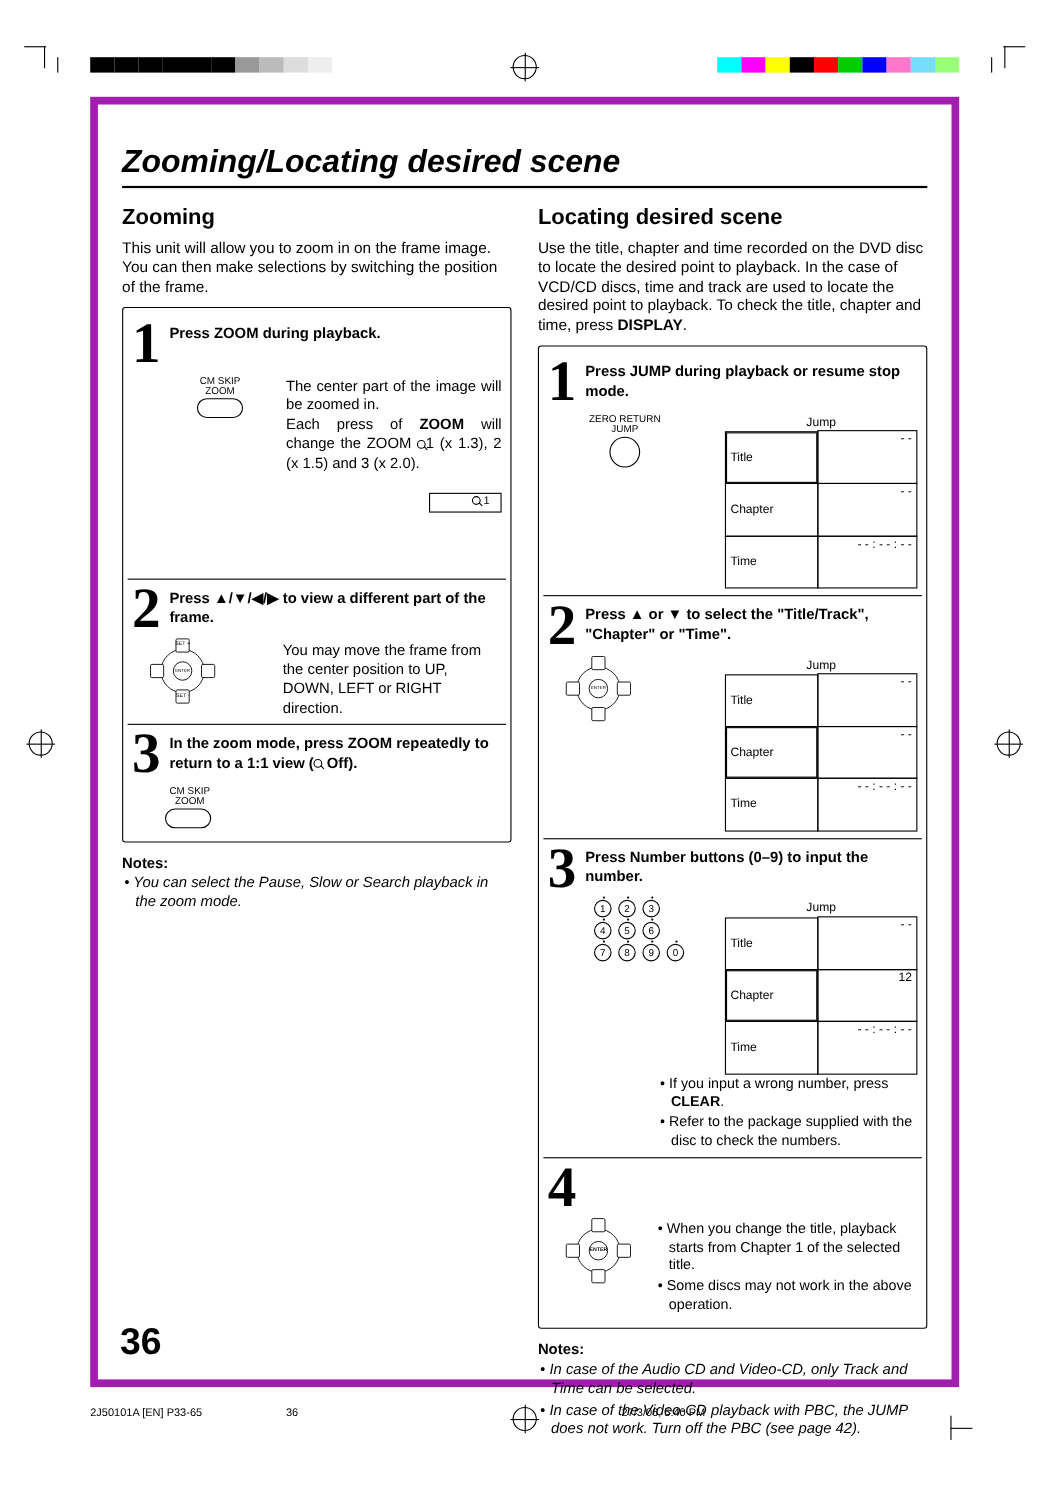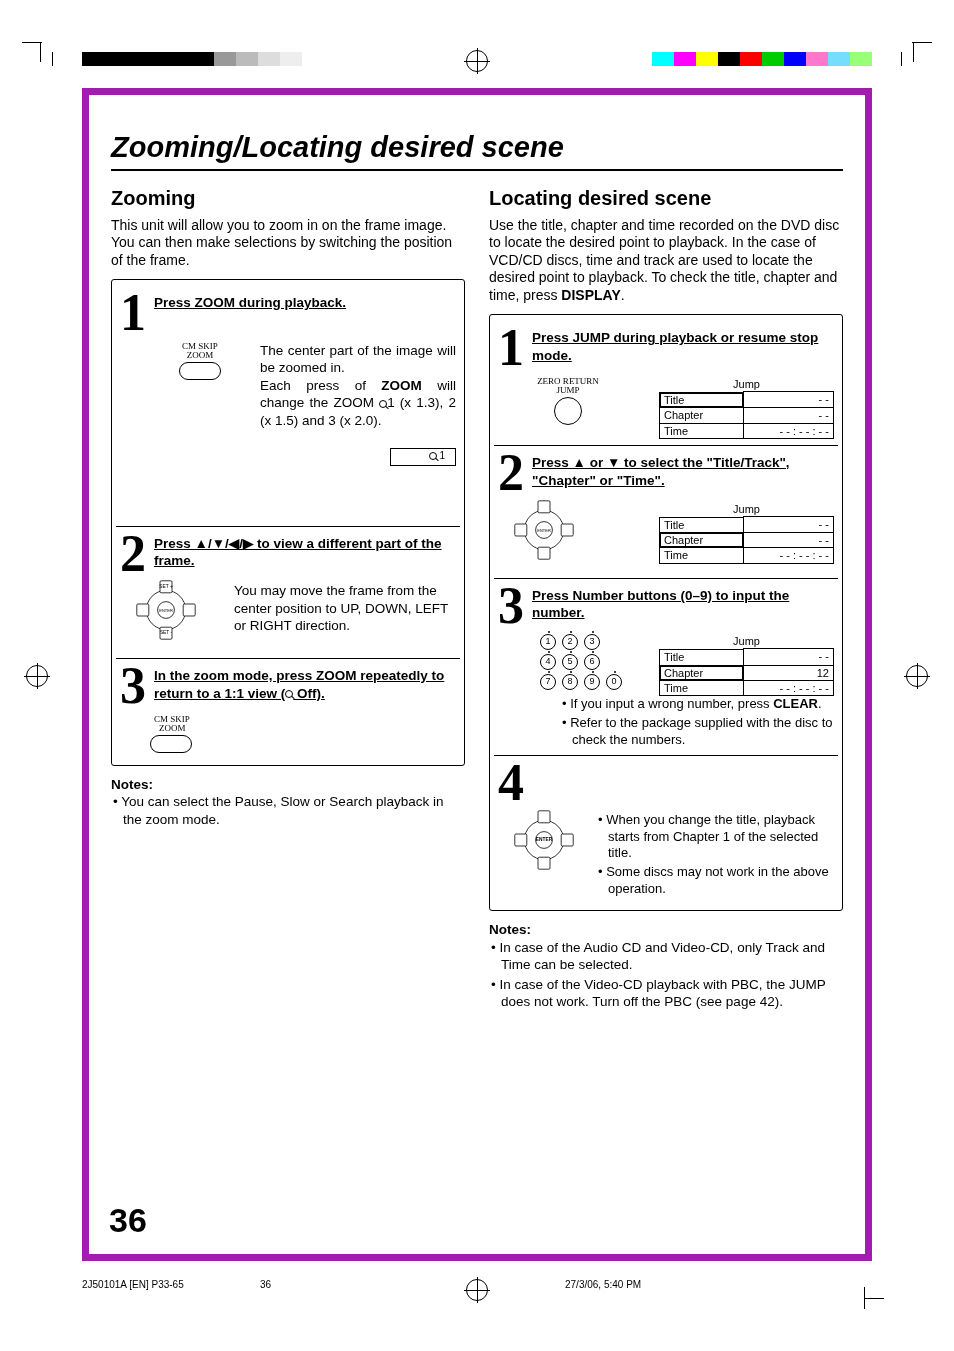--- a/index.html
+++ b/index.html
@@ -27,49 +27,49 @@
   .title-row { border-bottom: 2px solid #000; margin-bottom: 14px; }
   .title-row h1 { font-size: 29px; font-weight: bold; font-style: italic; padding-bottom: 2px; }
   .cols { display:flex; gap:24px; }
   .col { flex: 1 1 0; }
   .col h2 { font-size:20px; font-weight:bold; margin-bottom:6px; }
   .intro { font-size: 14px; margin-bottom: 10px; line-height:1.25;}
 
   .step-box { border: 0.8px solid #000; border-radius:3px; padding: 12px 8px 10px 8px; margin-bottom:10px; position:relative; }
   .step { display:flex; gap:6px; margin-bottom:8px; }
   .step-no { font-family: "Times New Roman", serif; font-weight: 900; font-size: 52px; line-height: 0.8; min-width:28px; color:#000; }
-  .step-head { font-size:13.5px; font-weight:bold; padding-top:2px;text-decoration:underline; }
+  .step-head { font-size:13.5px; font-weight:bold; padding-top:2px; }
   .step-hr { border:none; border-top:0.7px solid #000; margin:6px -4px; }
 
-  .remote-btn-label { font-size:9px; text-align:center; line-height:1;font-family:Liberation Serif, serif; }
+  .remote-btn-label { font-size:9px; text-align:center; line-height:1; }
   .pill { border:1px solid #000; border-radius:10px; width:42px; height:18px; margin:2px auto; }
 
   .zoom-indicator { border:1px solid #000; width:66px; height:18px; font-size:10px; text-align:right; padding-right:10px; margin-left:auto; margin-right:0; position:relative; }
   .mag-icon { display:inline-block; width:8px; height:8px; border:1px solid #000; border-radius:50%; position:relative; vertical-align:middle;}
   .mag-icon:after{content:"";position:absolute;width:4px;height:1px;background:#000;right:-3px;bottom:-1px;transform:rotate(45deg);}
 
   .notes-h { font-weight:bold; font-size:13.5px; }
   .bullets { font-size:13.5px; padding-left:12px; text-indent:-10px;}
-  .bullets li{ list-style:none; margin-bottom:2px;}
+  .bullets li{ list-style:none; margin-bottom:2px;font-style:italic;}
   .bullets li:before{content:"• ";}
   
   
   .osd2 { width: 175px; margin-left:auto; font-size:11px; }
   .osd2-title { text-align:center; margin-bottom:1px; font-size:11px;}
   .osd2-row { display:flex; }
-  .osd2-row > div:first-child { width: 85px; border:1px solid #000; padding:0 4px; margin-right:-1px;}
+  .osd2-row > div:first-child { width: 85px; border:1px solid #000; padding:16px 4px; margin-right:-1px;}
   .osd2-row > div:last-child { flex:1; border:1px solid #000; padding:0 4px; text-align:right; margin-top:-1px;}
   .osd2-row + .osd2-row > div { margin-top:-1px;}
 
   .numpad { display:grid; grid-template-columns: repeat(3, 18px); gap:4px; margin-left:30px;}
   .numpad.r4 { grid-template-columns: repeat(4, 18px);}
   .numpad .nbtn{ width:16px; height:16px; border:0.7px solid #000; border-radius:50%; font-size:9px; display:flex; align-items:center; justify-content:center; position:relative;}
   .numpad .nbtn:before{content:"";position:absolute;top:-4px;left:50%;width:2px;height:2px;background:#000;border-radius:50%;}
 
-  .notes-sub { font-size:13px; margin-left:74px; padding-left:0; }
+  .notes-sub { font-size:13px; margin-left:112px; padding-left:0; }
   .notes-sub li{list-style:none; text-indent:-10px; margin-bottom:2px;}
   .notes-sub li:before{content:"• ";}
 
   
   .dpad { width:70px; height:70px; position:relative; margin-left:30px;}
   .dpad .ring{position:absolute;inset:10px;border:1px solid #000;border-radius:50%;}
   .dpad .center{position:absolute;inset:24px;border:1px solid #000;border-radius:50%;font-size:5px;display:flex;align-items:center;justify-content:center;}
   .dpad .seg{position:absolute;width:16px;height:16px;border:1px solid #000;border-radius:2px;background:#fff;}
   .dpad .seg.u{top:-2px;left:50%;transform:translateX(-50%);}
   .dpad .seg.d{bottom:-2px;left:50%;transform:translateX(-50%);}
@@ -166,21 +166,21 @@
               <div class="ring"></div>
               <div class="center" style="font-size:5px;">ENTER</div>
               <div class="seg u"></div>
                 <div class="seg d"></div>
                 <div class="seg l"></div>
                 <div class="seg r"></div>
               <div class="lbl" style="top:2px;left:50%;transform:translateX(-50%);">SET +</div>
               <div class="lbl" style="bottom:2px;left:50%;transform:translateX(-50%);">SET -</div>
             </div>
           </div>
-          <div style="flex:1;font-size:13.5px;margin-left:4px;">You may move the frame from the center position to UP, DOWN, LEFT or RIGHT direction.</div>
+          <div style="flex:1;font-size:13.5px;margin-left:27px;">You may move the frame from the center position to UP, DOWN, LEFT or RIGHT direction.</div>
         </div>
         <hr class="step-hr">
 
         <div class="step">
           <div class="step-no">3</div>
           <div class="step-head"><span>In the zoom mode, press ZOOM repeatedly to return to a 1:1 view (<span class="mag-icon"></span> Off).</span></div>
         </div>
         <div style="margin-left:30px;">
           <div class="remote-btn-label" style="text-align:left;margin-left:4px;">CM SKIP</div>
           <div class="remote-btn-label" style="text-align:left;margin-left:9px;">ZOOM</div>

